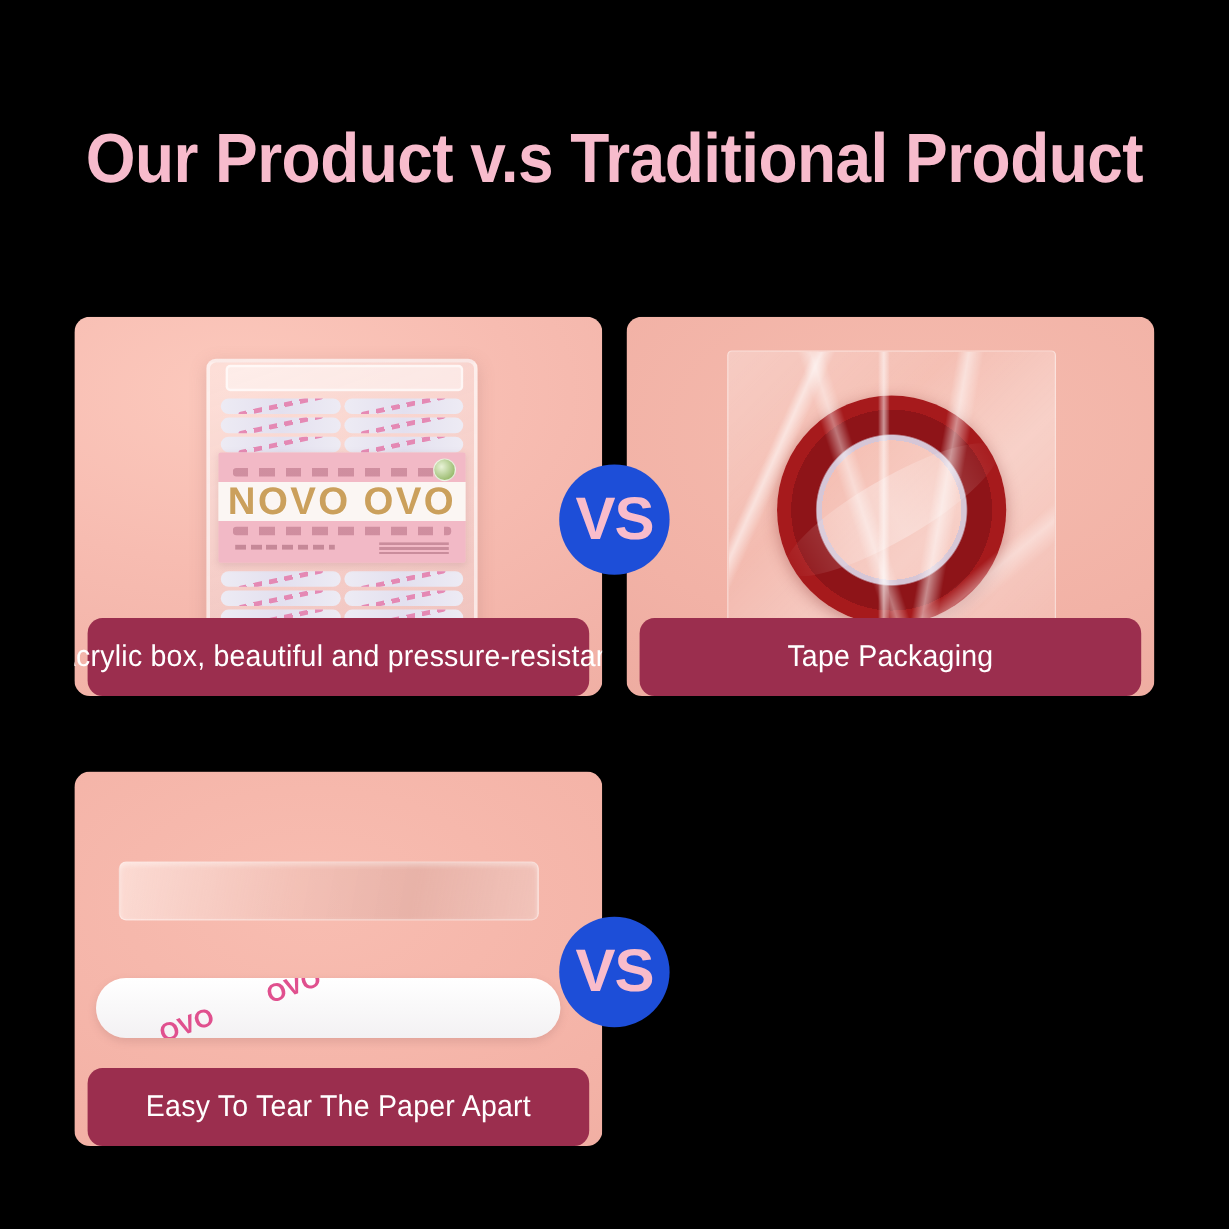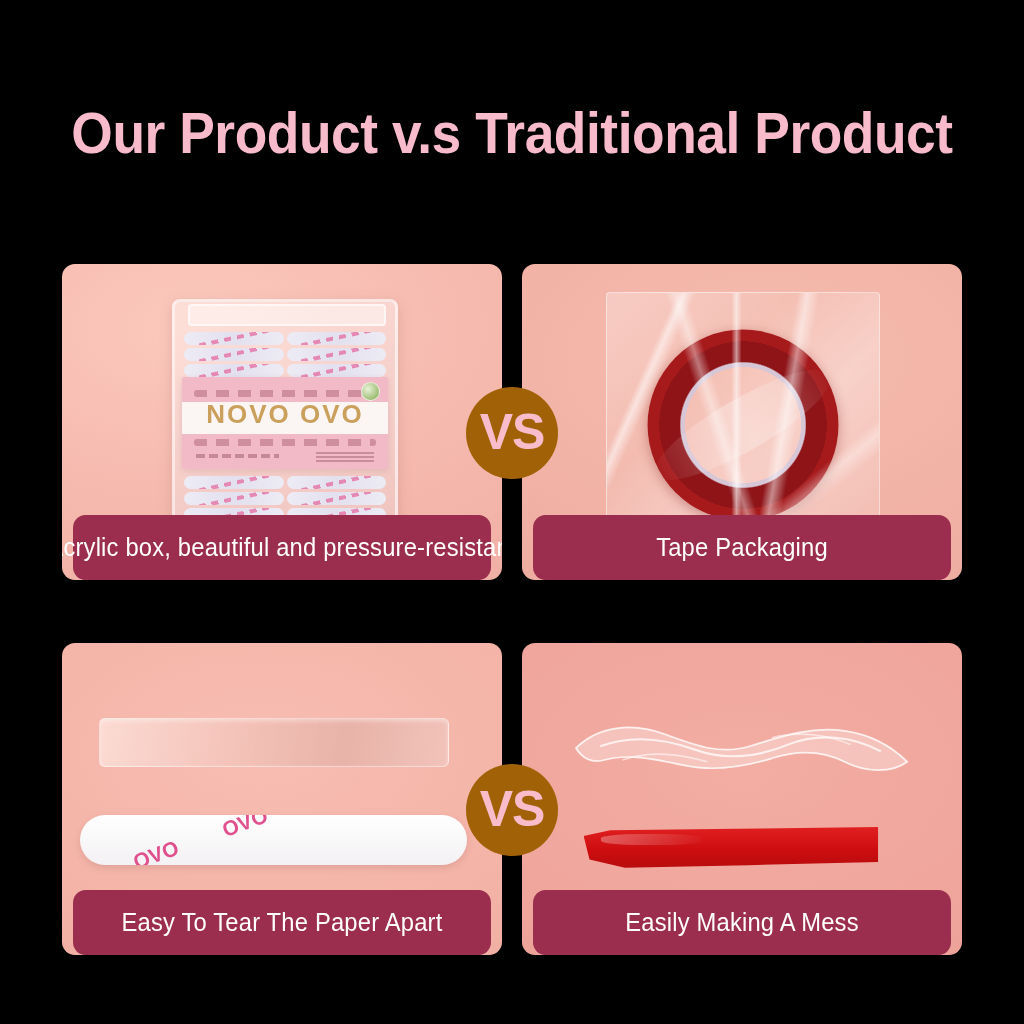--- a/index.html
+++ b/index.html
@@ -84,21 +84,21 @@
     transform-origin: 50% 50%;
     white-space: nowrap;
   }
 
   
   .vs-badge {
     position: absolute;
     width: 92px;
     height: 92px;
     border-radius: 50%;
-    background: #a16207;
+    background: #1d4ed8;
     z-index: 40;
     display: flex;
     align-items: center;
     justify-content: center;
   }
   .vs-badge span {
     color: #F9BCCB;
     font-family: "Liberation Sans Narrow", "Liberation Sans", sans-serif;
     font-size: 50px;
     font-weight: bold;
@@ -187,21 +187,21 @@
     border-radius: 3px;
   }
   .lb-script-top { top: 14%; }
   .lb-script-bot { top: 68%; }
   .lb-brand {
     position: absolute;
     left: 0; top: 26%;
     width: 100%;
     text-align: center;
     font-family: "Liberation Sans Narrow", "Liberation Sans", sans-serif;
-    font-size: 26px;
+    font-size: 32px;
     font-weight: bold;
     letter-spacing: 2px;
     color: #CBA05C;
     text-shadow: 0 1px 0 rgba(255,255,255,0.5);
     line-height: 1;
     white-space: nowrap;
   }
   .lb-fine {
     position: absolute;
     left: 7%;
@@ -467,37 +467,19 @@
         <div class="ovo-marks">
           <span class="ovo-word">OVO</span>
           <span class="ovo-word">OVO</span>
 
         </div>
       </div>
     </div>
     <div class="caption" style="top:247px; height:65px;">Easy To Tear The Paper Apart</div>
   </div>
 
-  <div class="panel" style="left:522px; top:643px; width:440px; height:312px;">
-    <div class="photo bg-p4">
-      <div class="crumple">
-        <svg viewBox="0 0 340 80" preserveAspectRatio="none" aria-hidden="true">
-          <path d="M6,42 C28,16 62,12 94,26 C126,40 150,50 178,40 C206,30 238,16 272,22 C302,27 322,44 334,58
-                   C318,72 292,70 272,58 C250,45 226,44 200,54 C172,64 142,70 112,62 C84,55 58,48 34,56
-                   C22,60 12,54 6,42 Z" fill="rgba(255,255,255,0.30)" stroke="rgba(255,255,255,0.80)" stroke-width="2"></path>
-          <path d="M30,40 C62,26 96,32 124,44 C154,57 188,52 216,38 C246,24 280,28 308,46" fill="none" stroke="rgba(255,255,255,0.75)" stroke-width="2.5"></path>
-          <path d="M52,56 C82,44 110,50 136,58" fill="none" stroke="rgba(255,255,255,0.55)" stroke-width="2"></path>
-          <path d="M200,30 C226,22 254,26 278,38" fill="none" stroke="rgba(255,255,255,0.55)" stroke-width="2"></path>
-        </svg>
-      </div>
-      <div class="red-strip">
-        <div class="red-sheen"></div>
-      </div>
-    </div>
-    <div class="caption" style="top:247px; height:65px;">Easily Making A Mess</div>
-  </div>
 
   <div class="divider-v" style="left:502px; top:643px; height:312px;"></div>
   <div class="vs-badge" style="left:466px; top:764px;">
     <span>VS</span>
   </div>
 
 </div>
 
 </body></html>

